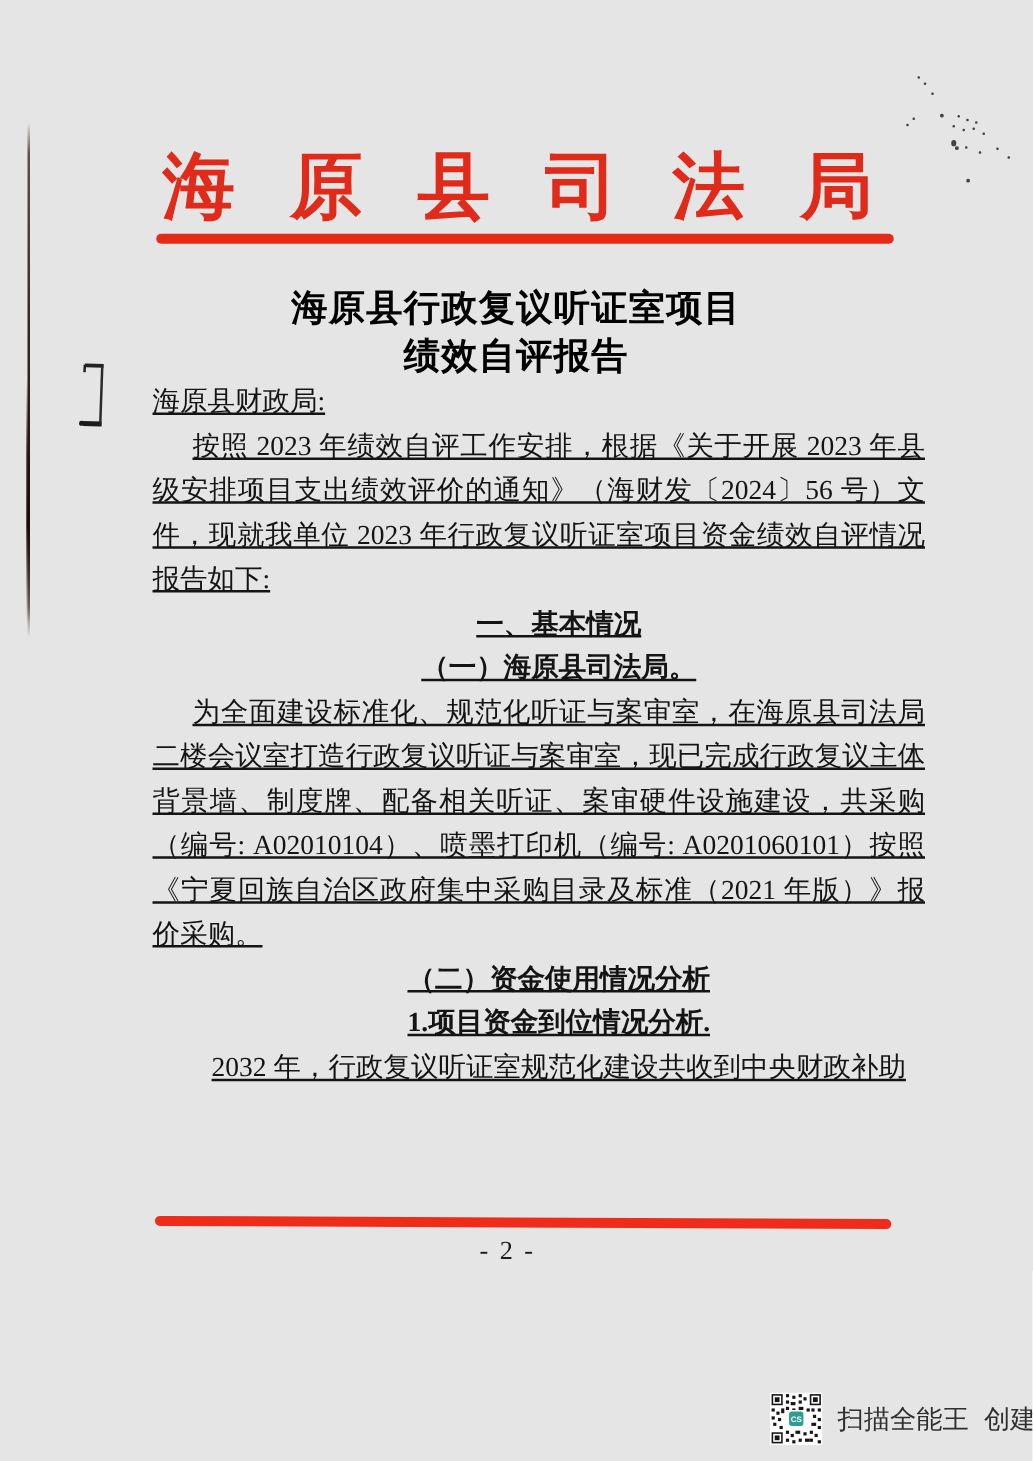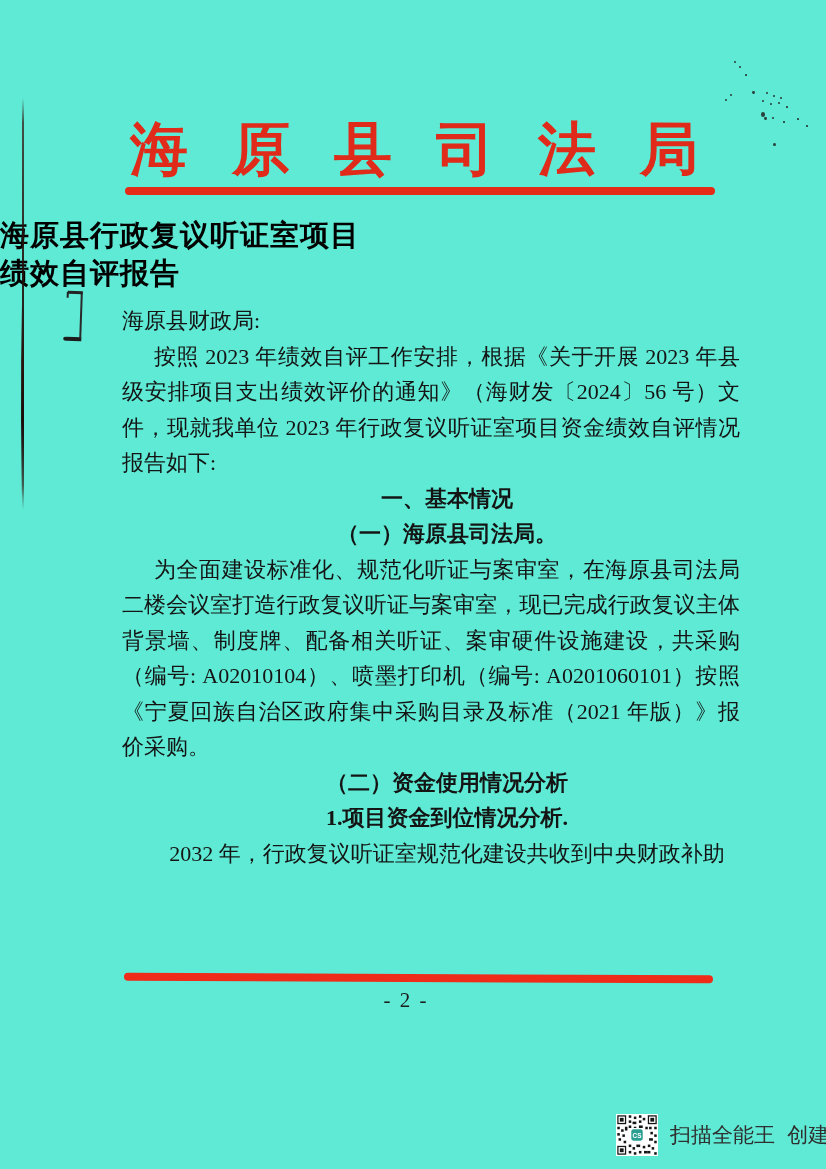--- a/index.html
+++ b/index.html
@@ -5,21 +5,21 @@
   html, body {
     margin: 0;
     padding: 0;
     background: #ffffff;
     font-family: "Liberation Serif", "DejaVu Serif", serif;
   }
   .page {
     position: relative;
     width: 826px;
     height: 1169px;
-    background: #5eead4;
+    background: #e5e5e5;
     overflow: hidden;
   }
 
   
   .letterhead {
     position: absolute;
     left: 130px;
     top: 118px;
     font-size: 58px;
     line-height: 64px;
@@ -36,43 +36,44 @@
     width: 590px;
     height: 8px;
     background: #e62a18;
     border-radius: 4px;
   }
 
   
   .doc-title {
     position: absolute;
     left: 0;
-    top: 216px;
+    top: 228px;
     width: 826px;
-    text-align: left;
+    text-align: center;
     font-weight: bold;
     color: #000;
     font-size: 29px;
     line-height: 38px;
     letter-spacing: 1px;
   }
 
   
   .body-text {
     position: absolute;
     left: 122px;
     top: 303px;
     width: 618px;
     color: #141414;
     font-size: 22px;
   }
   .line {
     height: 35.5px;
     line-height: 35.5px;
     white-space: nowrap;
+    text-decoration: underline;
   }
   .line.justify {
     white-space: normal;
     text-align: justify;
     text-align-last: justify;
   }
   .line.indent { text-indent: 32px; text-align: center; }
   .line.bold { font-weight: bold; }
 
   

